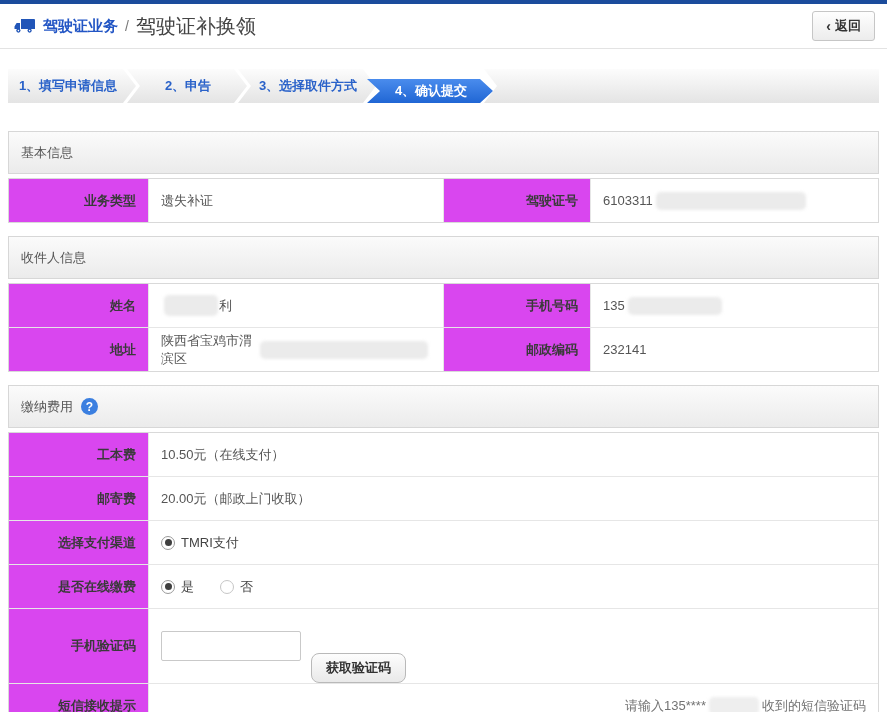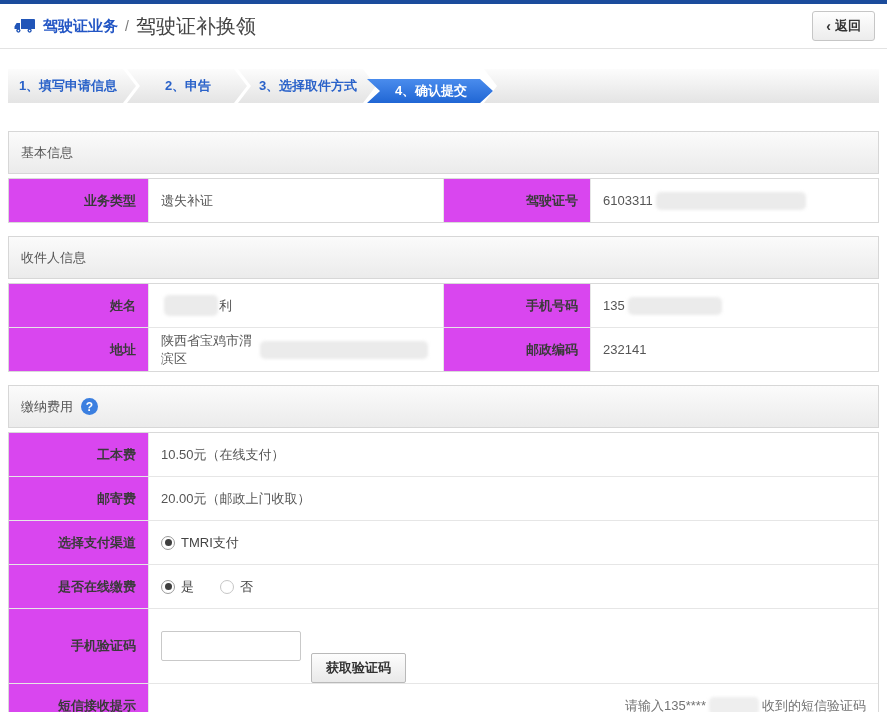--- a/index.html
+++ b/index.html
@@ -71,21 +71,21 @@
   .radio.checked::after { content:""; width:7px; height:7px; border-radius:50%; background:#3f3f3f; }
   .radio.unchecked { border-color:#c6c6c6; }
   .radio-lbl { color:#444; margin-right:26px; cursor:pointer; }
   .radio-lbl.tight { margin-right:0; }
 
   
   .code-input { width:140px; height:30px; border:1px solid #c9c9c9; border-radius:2px;
     padding:0 8px; font-size:13px; margin-right:10px;
     font-family:"Liberation Sans","DejaVu Sans",sans-serif; }
   .get-code { height:30px; padding:0 14px; background:linear-gradient(#fdfdfd,#e9e9e9);
-    border:1px solid #b9b9b9; border-radius:2px; font-size:13px; font-weight:bold; color:#333;
+    border:1px solid #b9b9b9; border-radius:8px; font-size:13px; font-weight:bold; color:#333;
     cursor:pointer; font-family:"Liberation Sans","DejaVu Sans",sans-serif;margin-top:44px; }
   .hint { color:#737373;justify-content:flex-end; }
 
   
   .footer { margin:4px 8px 6px 8px; height:53px; background:#f4f4f4;
     display:flex; align-items:center; justify-content:flex-end; gap:12px; padding:0 12px; }
   .btn-primary { background:#3d7edb; border:2px solid #701a75; border-radius:7px;
     color:#fff; font-size:13px; font-weight:bold; padding:7px 17px; cursor:pointer;
     font-family:"Liberation Sans","DejaVu Sans",sans-serif; }
 </style>

